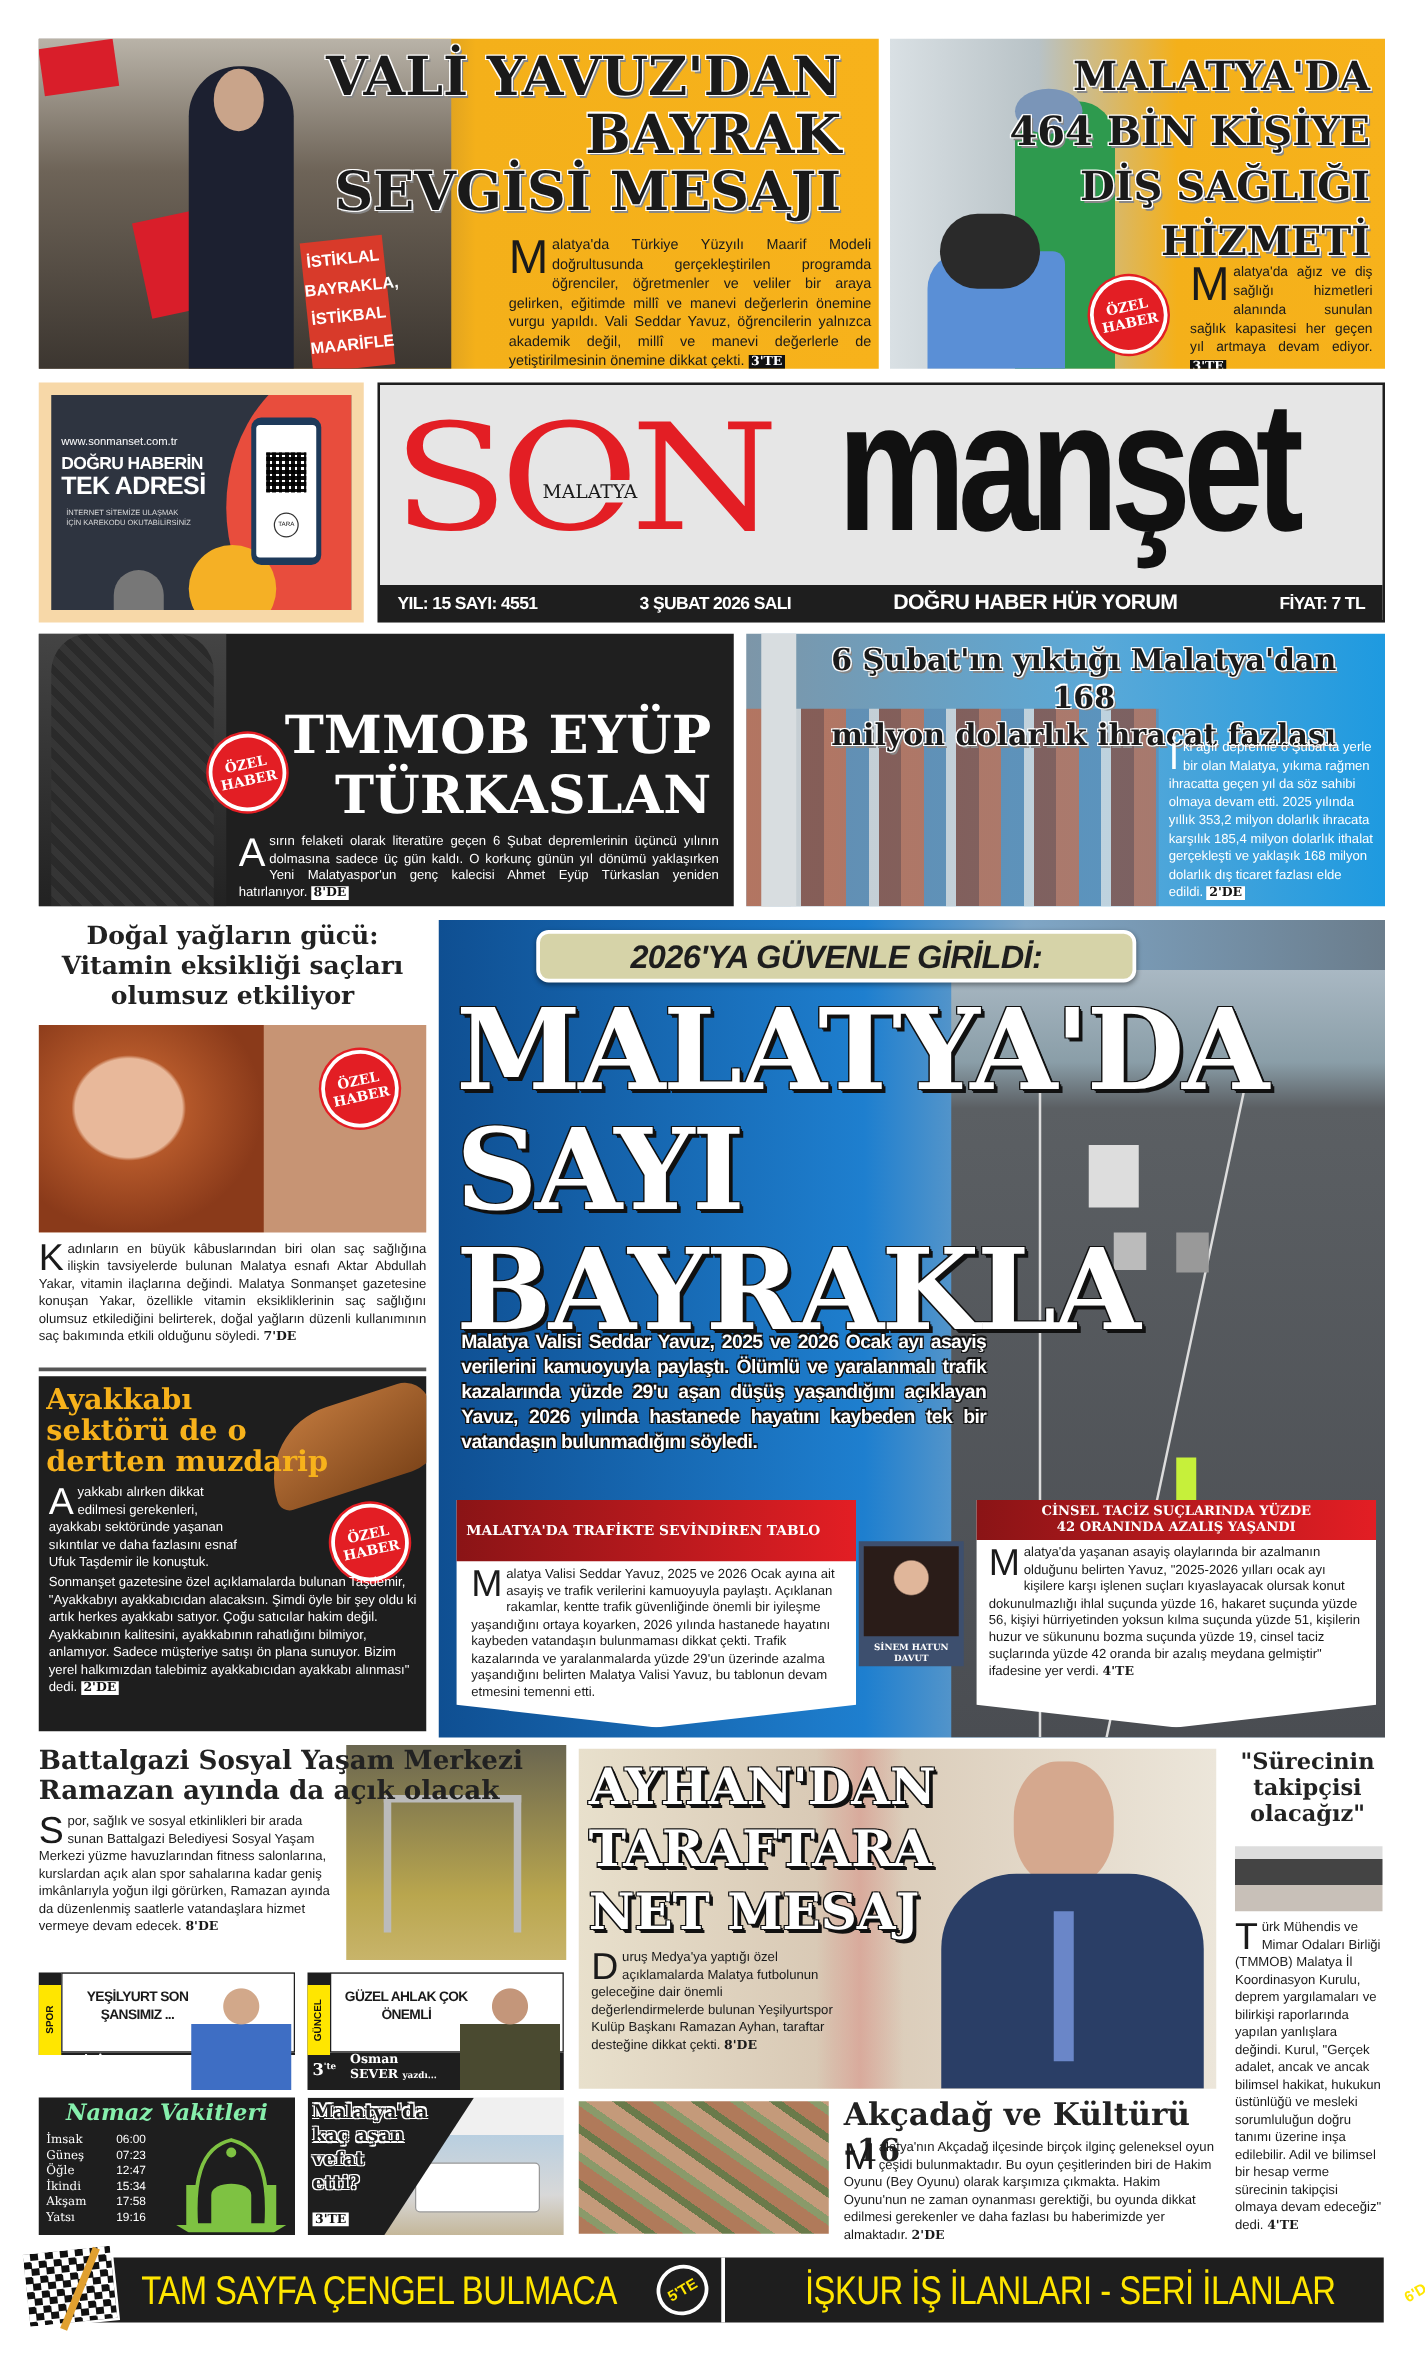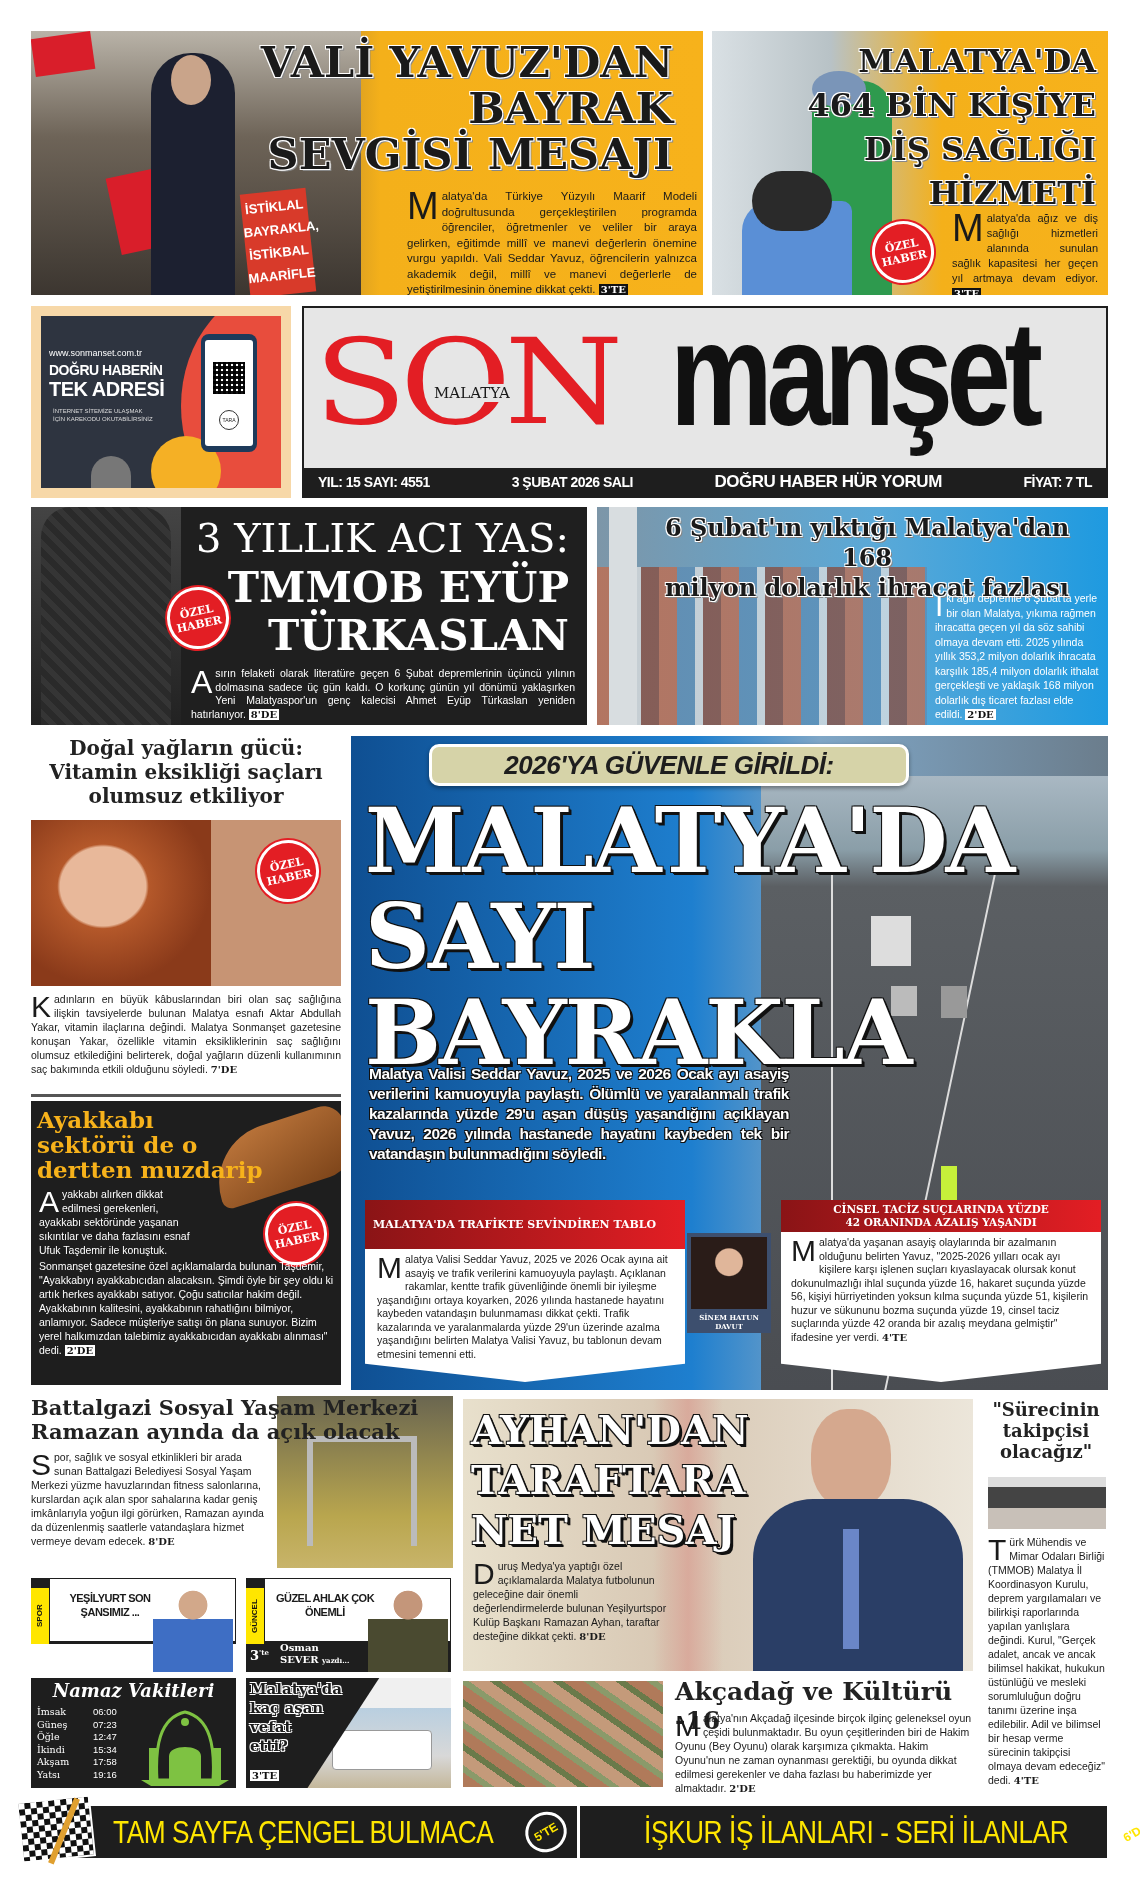--- a/index.html
+++ b/index.html
@@ -102,21 +102,20 @@
 <div class="abs" style="left:31px;top:507px;width:556px;height:218px;background:#1f1f1f;overflow:hidden;">
   <div class="photo" style="left:0;top:0;width:150px;height:218px;background:linear-gradient(180deg,#444,#222);">
     <div style="position:absolute;left:10px;top:0;width:130px;height:218px;background:repeating-linear-gradient(45deg,#2a2a2a 0 6px,#353535 6px 12px);border-radius:30px 30px 0 0;"></div>
   </div>
   <div class="badge" style="left:136px;top:80px;">
     <div>
         <div>ÖZEL</div>
         <div>HABER</div>
       </div>
   </div>
-  <div class="abs" style="right:18px;top:8px;font-family:'DejaVu Serif',serif;font-size:40px;color:#fff;">3 YILLIK ACI YAS:</div>
   <div class="abs slab" style="right:18px;top:56px;font-size:42px;color:#fff;">TMMOB EYÜP</div>
   <div class="abs slab" style="right:18px;top:104px;font-size:42px;color:#fff;">TÜRKASLAN</div>
   <div class="abs body-txt" style="left:160px;top:160px;width:384px;color:#fff;font-size:10.5px;line-height:13.5px;">
     <span class="drop" style="font-size:32px;line-height:26px;">A</span><span>sırın felaketi olarak literatüre geçen 6 Şubat depremlerinin üçüncü yılının dolmasına sadece üç gün kaldı. O korkunç günün yıl dönümü yaklaşırken Yeni Malatyaspor'un genç kalecisi Ahmet Eyüp Türkaslan yeniden hatırlanıyor.</span>
     <span class="ref" style="background:#fff;color:#111;">8'DE</span>
   </div>
 </div>
 
 <div class="abs" style="left:597px;top:507px;width:511px;height:218px;background:linear-gradient(90deg,#7d96a8 0%,#5aa9d8 55%,#1e9ae0 100%);overflow:hidden;">
   <div class="photo" style="left:0;top:60px;width:330px;height:158px;background:repeating-linear-gradient(90deg,#c46a4a 0 18px,#5c8cb4 18px 36px,#e0e0e0 36px 44px,#8a4a3a 44px 62px);opacity:0.75;"></div>
@@ -261,21 +260,21 @@
   </div>
   <div style="position:absolute;left:122px;top:6px;width:80px;height:88px;background:radial-gradient(circle at 50% 24%,#c4967a 0 18%,transparent 19%),linear-gradient(180deg,transparent 40%,#4a4a30 40%);"></div>
   <div class="abs slab" style="left:4px;top:70px;color:#fff;font-size:13px;"><span>3</span><sup style="font-size:7px;">'te</sup></div>
   <div class="abs slab" style="left:34px;top:64px;color:#fff;font-size:10px;line-height:12px;">
     <div>Osman</div>
     <div><span>SEVER</span> <span style="font-size:7px;">yazdı...</span></div>
   </div>
 </div>
 
 <div class="abs" style="left:31px;top:1678px;width:205px;height:110px;background:#1e1e1e;">
-  <div class="abs slab" style="left:0;width:205px;top:2px;text-align:center;color:#ffffff;font-size:18px;font-style:italic;">Namaz Vakitleri</div>
+  <div class="abs slab" style="left:0;width:205px;top:2px;text-align:center;color:#86efac;font-size:18px;font-style:italic;">Namaz Vakitleri</div>
   <div class="abs" style="left:6px;top:28px;color:#fff;font-family:'DejaVu Serif',serif;font-size:9.5px;line-height:12.5px;">
     <div style="display:flex;gap:14px;">
         <span style="width:42px;">İmsak</span>
         <span style="font-family:'Liberation Sans',sans-serif;">06:00</span>
       </div>
     <div style="display:flex;gap:14px;">
         <span style="width:42px;">Güneş</span>
         <span style="font-family:'Liberation Sans',sans-serif;">07:23</span>
       </div>
     <div style="display:flex;gap:14px;">

